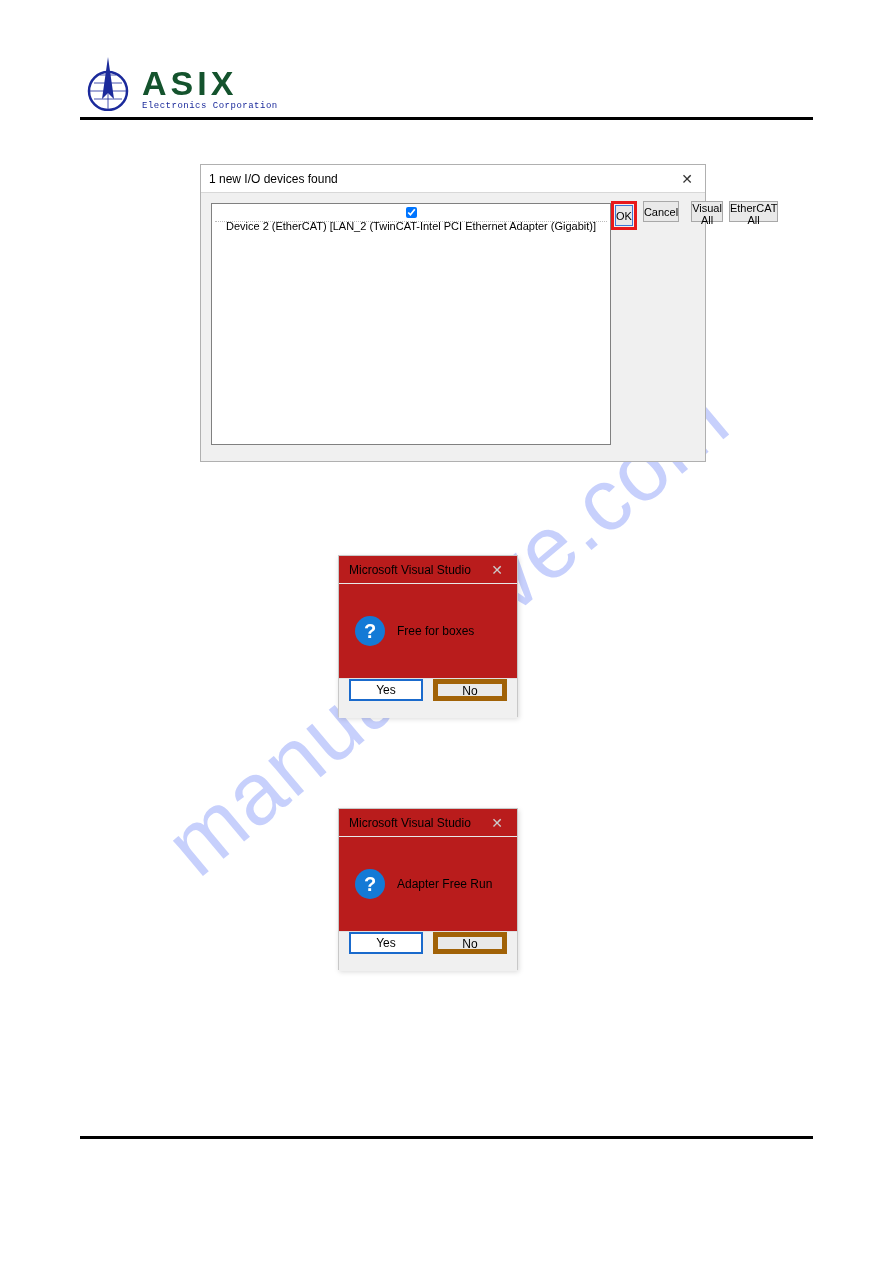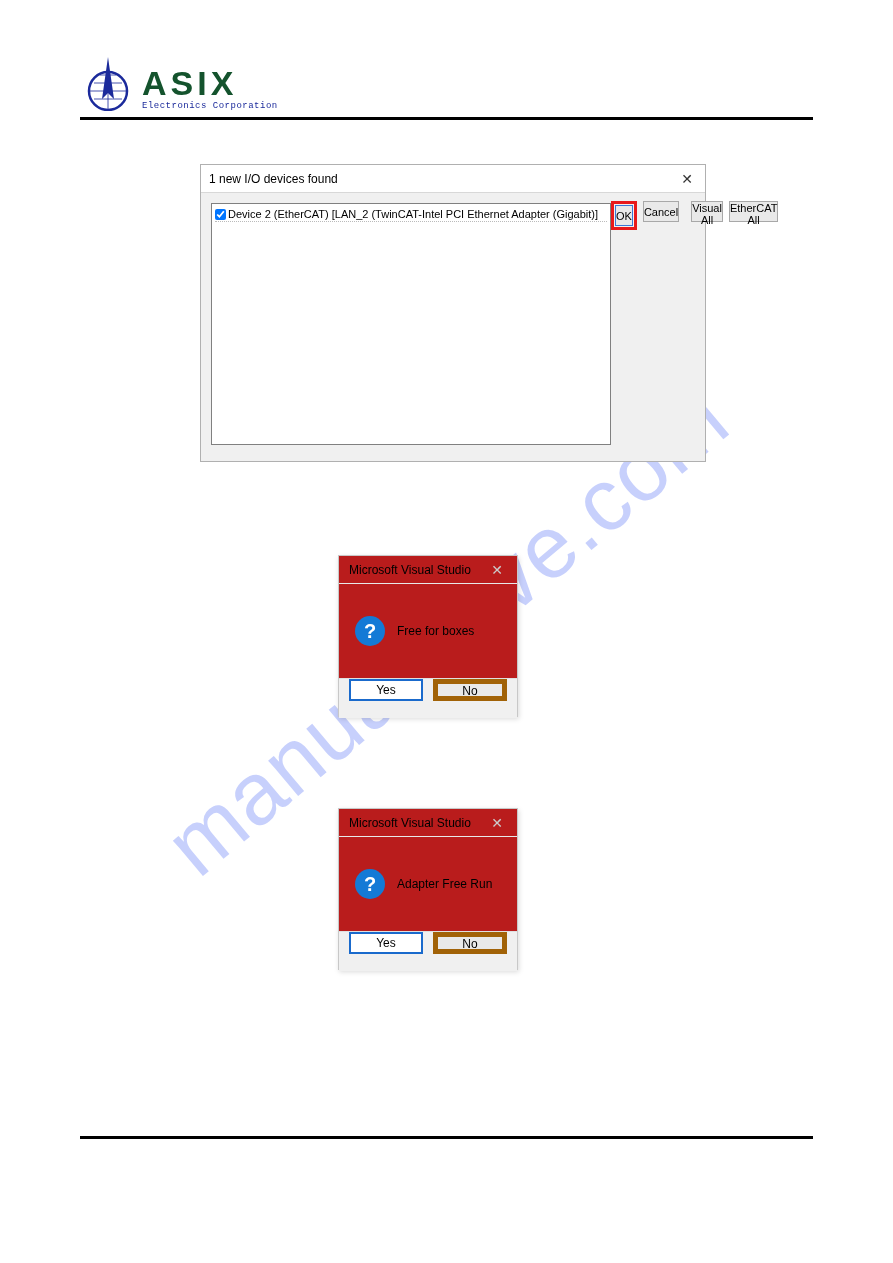--- a/index.html
+++ b/index.html
@@ -105,20 +105,21 @@
       padding: 3px;
     }
     .device-row {
       display: flex;
       align-items: center;
       font-size: 11px;
       gap: 2px;
       color: #000;
       border-bottom: 1px dotted #bbb;
       height: 15px;
+      flex-direction: column;
     }
     .device-row input[type="checkbox"] {
       width: 11px; height: 11px;
     }
     .right-col {
       position: absolute;
       top: 8px;
       right: 20px;
       width: 74px;
       display: flex;

